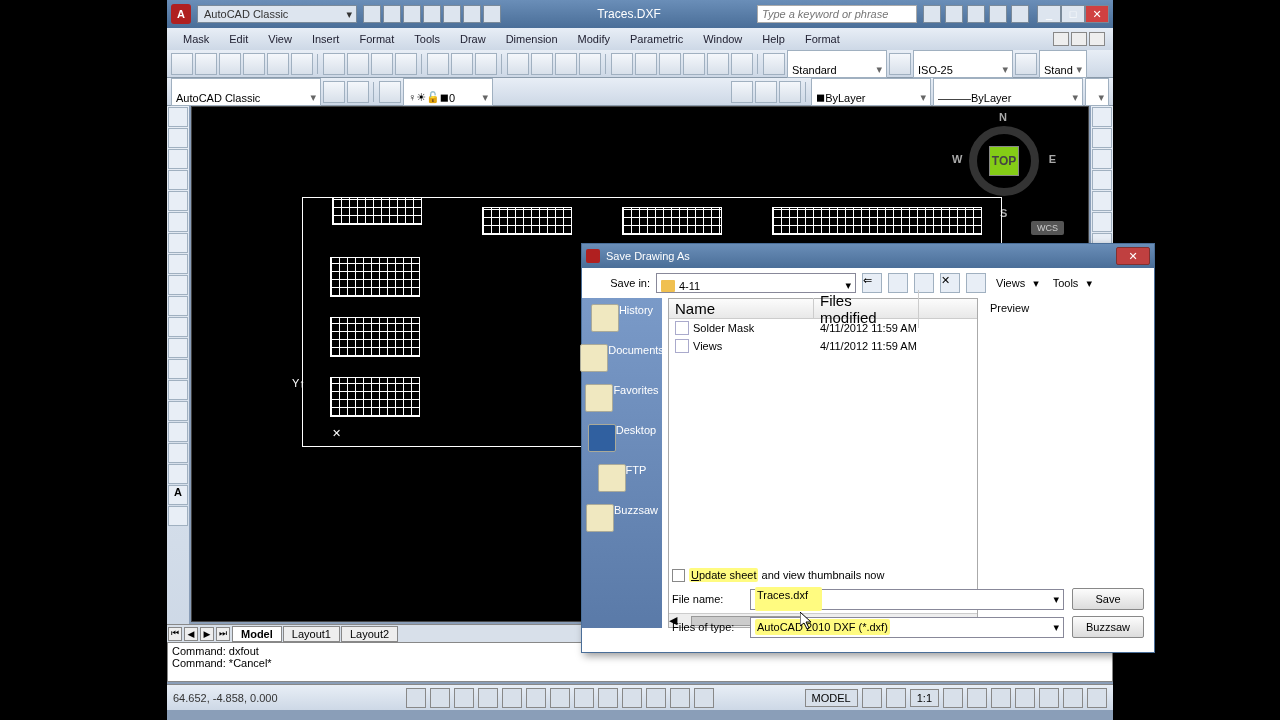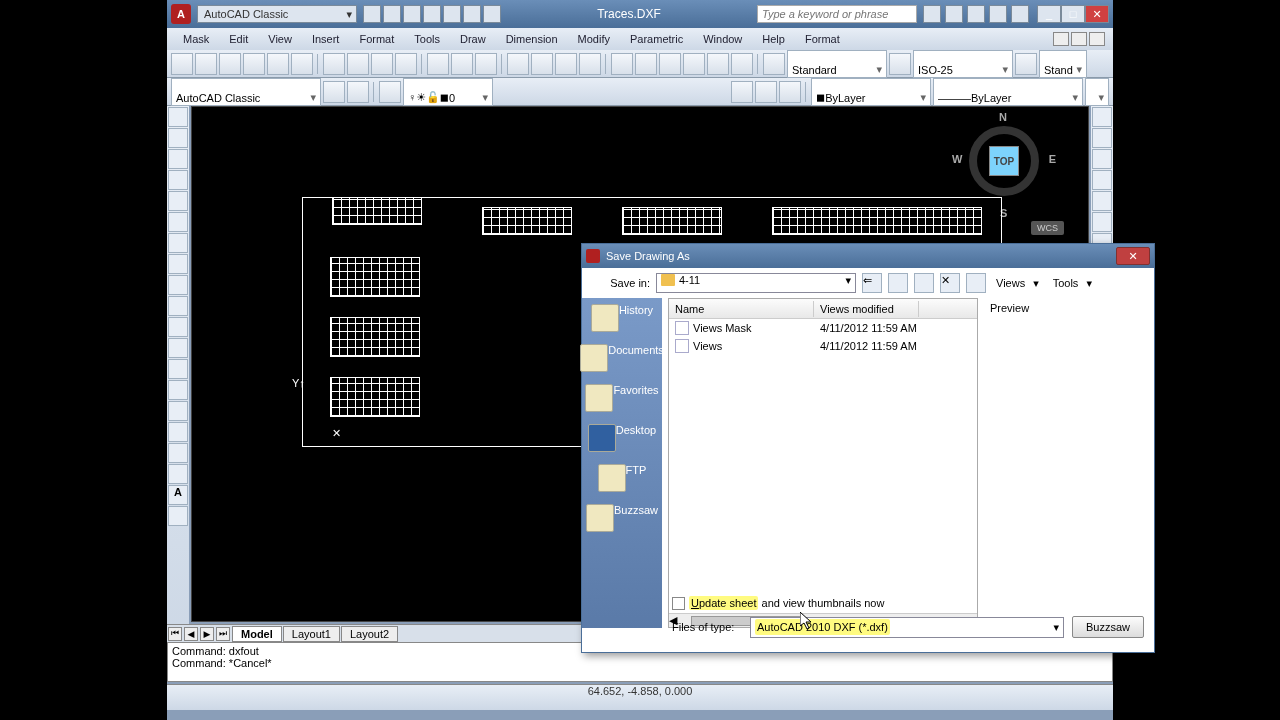--- a/index.html
+++ b/index.html
@@ -29,58 +29,58 @@
 .tbtn{width:22px;height:22px;background:linear-gradient(to bottom,#f4f7fb,#d8e0ea);border:1px solid #a0b0c0;}
 .tsep{width:2px;height:20px;border-left:1px solid #a0b0c0;margin:0 2px;}
 .tsel{height:28px;background:#fff;border:1px solid #a0b0c0;padding:12px 18px 0 4px;position:relative;display:flex;align-items:center;}
 .tsel::after{content:"▾";position:absolute;right:4px;color:#666;}
 .canvas-area{position:absolute;top:106px;left:24px;right:24px;bottom:98px;background:#000;border:1px solid #444;}
 .tool-palette{position:absolute;top:106px;width:22px;background:linear-gradient(to bottom,#e8eef6,#cdd8e6);}
 .tool-palette.left{left:0;bottom:78px;}
 .tool-palette.right{right:0;bottom:78px;}
 .pal-btn{width:20px;height:20px;border:1px solid #a0b0c0;margin:1px;background:#e8eef6;}
 .viewcube{position:absolute;top:4px;right:34px;width:100px;height:100px;}
-.vc-cube{position:absolute;top:35px;left:35px;width:30px;height:30px;background:#7dd3fc;border:1px solid #888;display:flex;align-items:center;justify-content:center;font-size:10px;color:#444;font-weight:bold;}
+.vc-cube{position:absolute;top:35px;left:35px;width:30px;height:30px;background:#84cc16;border:1px solid #888;display:flex;align-items:center;justify-content:center;font-size:12px;color:#444;font-weight:bold;}
 .vc-ring{position:absolute;top:15px;left:15px;width:70px;height:70px;border:8px solid #333;border-radius:50%;}
 .vc-label{position:absolute;color:#aaa;font-size:11px;font-weight:bold;}
 .vc-n{top:0;left:45px;}
 .vc-s{bottom:-8px;left:46px;}
 .vc-e{right:-2px;top:42px;}
 .vc-w{left:-2px;top:42px;}
 .drawing{position:absolute;top:90px;left:110px;width:720px;height:260px;}
 .drawing-rect{position:absolute;border:1px solid #fff;}
 .tabs{position:absolute;bottom:78px;left:0;right:0;height:18px;background:#d8e0ea;display:flex;align-items:center;border-top:1px solid #888;}
 .tab-nav{width:14px;height:14px;border:1px solid #888;margin:0 1px;background:#eee;display:flex;align-items:center;justify-content:center;font-size:9px;}
 .tab{padding:1px 8px;border:1px solid #888;background:#eee;margin-left:1px;}
 .tab.active{background:#fff;font-weight:bold;}
 .cmdline{position:absolute;bottom:38px;left:0;right:0;height:40px;background:#fff;border:1px solid #888;padding:2px 4px;font-family:monospace;font-size:12px;color:#000;}
-.statusbar{position:absolute;bottom:10px;left:0;right:0;height:26px;background:linear-gradient(to bottom,#e8eef6,#cdd8e6);display:flex;align-items:center;padding:0 6px;gap:4px;border-top:1px solid #888;flex-direction:column;}
+.statusbar{position:absolute;bottom:10px;left:0;right:0;height:26px;background:linear-gradient(to bottom,#e8eef6,#cdd8e6);display:flex;align-items:center;padding:0 6px;gap:4px;border-top:1px solid #888;}
 .coords{font-size:11px;color:#333;}
 .sbtn{width:20px;height:20px;border:1px solid #888;background:#d8e0ea;}
 .stxt{padding:2px 6px;border:1px solid #888;background:#d8e0ea;}
 
 .dialog{position:absolute;top:243px;left:414px;width:574px;height:410px;background:#ffffff;border:1px solid #4a6e98;box-shadow:3px 3px 8px rgba(0,0,0,0.4);}
 .dlg-title{height:24px;background:linear-gradient(to bottom,#6a8eb8,#4a6e98);display:flex;align-items:center;padding:0 4px;color:#fff;font-size:12px;justify-content:space-between;}
 .dlg-title .l{display:flex;align-items:center;gap:6px;}
 .dlg-title .tlogo{width:14px;height:14px;background:#b02020;border-radius:2px;}
 .dlg-close{width:34px;height:18px;background:#c04040;border:1px solid #803030;color:#fff;display:flex;align-items:center;justify-content:center;border-radius:2px;}
 .dlg-toprow{height:30px;display:flex;align-items:center;padding:0 8px;gap:6px;}
-.savein-sel{flex:0 0 200px;height:20px;background:#fff;border:1px solid #889;display:flex;align-items:flex-start;padding:0 4px;position:relative;}
+.savein-sel{flex:0 0 200px;height:20px;background:#fff;border:1px solid #889;display:flex;align-items:flex-end;padding:0 4px;position:relative;}
 .savein-sel::after{content:"▾";position:absolute;right:4px;}
 .foldericon{width:14px;height:12px;background:#f0c050;margin-right:4px;border-radius:1px;}
 .dlg-tbtn{width:20px;height:20px;border:1px solid #a0b0c0;background:#e8eef6;}
 .dlg-dd{padding:2px 4px;display:flex;align-items:center;gap:4px;}
 .dlg-dd::after{content:"▾";margin-left:4px;}
 .dlg-body{display:flex;height:330px;}
 .places{width:80px;background:linear-gradient(to bottom,#7a9ac8,#5a7aa8);display:flex;flex-direction:column;align-items:center;padding-top:6px;}
 .place{display:flex;flex-direction:row;align-items:flex-start;color:#fff;font-size:10px;margin-bottom:10px;}
 .place-ico{width:28px;height:28px;background:#f0e8c0;border:1px solid #aa9;margin-bottom:2px;border-radius:2px;}
 .filelist{flex:1;background:#fff;border:1px solid #aaa;margin:0 6px 0 6px;position:relative;}
 .fl-head{display:flex;border-bottom:1px solid #ccc;background:linear-gradient(to bottom,#fcfcfc,#e8e8e8);height:20px;align-items:center;}
-.fl-head div{padding:2px 6px;border-right:1px solid #ccc;font-size:11px;}
+.fl-head div{padding:2px 6px;border-right:1px solid #ccc;font-size:15px;}
 .fl-row{display:flex;align-items:center;padding:2px 6px;}
 .fl-row .fico{width:14px;height:14px;border:1px solid #aac;margin-right:4px;}
 .preview-pane{width:170px;padding:4px 6px;}
 .dlg-bottom{position:absolute;bottom:8px;left:90px;right:10px;}
 .chk-row{display:flex;align-items:center;margin-bottom:6px;}
 .chk{width:13px;height:13px;border:1px solid #888;background:#fff;margin-right:4px;}
 .field-row{display:flex;align-items:center;margin-bottom:6px;gap:8px;}
 .field-lbl{width:70px;text-align:left;}
 .combo{flex:1;height:21px;background:#fff;border:1px solid #889;padding:0 4px;position:relative;display:flex;align-items:center;}
 .combo::after{content:"▾";position:absolute;right:4px;}
@@ -358,25 +358,25 @@
             <span>FTP</span>
           </div>
         <div class="place">
             <div class="place-ico"></div>
             <span>Buzzsaw</span>
           </div>
       </div>
       <div class="filelist">
         <div class="fl-head">
           <div style="width:145px">Name</div>
-          <div style="width:105px">Views modified</div>
+          <div style="width:105px">Files modified</div>
         </div>
         <div class="fl-row">
           <div class="fico"></div>
-          <span style="width:127px">Views Mask</span>
+          <span style="width:127px">Solder Mask</span>
           <span>4/11/2012 11:59 AM</span>
         </div>
         <div class="fl-row">
           <div class="fico"></div>
           <span style="width:127px">Views</span>
           <span>4/11/2012 11:59 AM</span>
         </div>
         <div class="scroll-bottom">
           <span>◀</span>
             <div class="thumb"></div>
@@ -387,20 +387,27 @@
         <span>Preview</span>
       </div>
     </div>
     <div class="dlg-bottom">
       <div class="chk-row">
         <div class="chk"></div>
         <span class="hilite" style="padding:1px 2px;"><u>U</u>pdate sheet</span>
           <span>&nbsp;and view thumbnails now</span>
       </div>
       <div class="field-row">
+        <span class="field-lbl">File name:</span>
+        <div class="combo">
+            <span class="hilite" style="padding:2px 14px 10px 2px">Traces.dxf</span>
+          </div>
+        <button class="dlg-btn">Save</button>
+      </div>
+      <div class="field-row">
         <span class="field-lbl">Files of type:</span>
         <div class="combo">
             <span class="hilite" style="padding:2px 2px">AutoCAD 2010 DXF (*.dxf)</span>
           </div>
         <button class="dlg-btn">Buzzsaw</button>
       </div>
     </div>
     <svg class="cursor" style="top:368px;left:218px" viewBox="0 0 14 20">
         <path d="M0 0 L0 14 L4 11 L7 17 L9 16 L6 10 L11 10 Z" fill="#fff" stroke="#000"></path>
       </svg>

